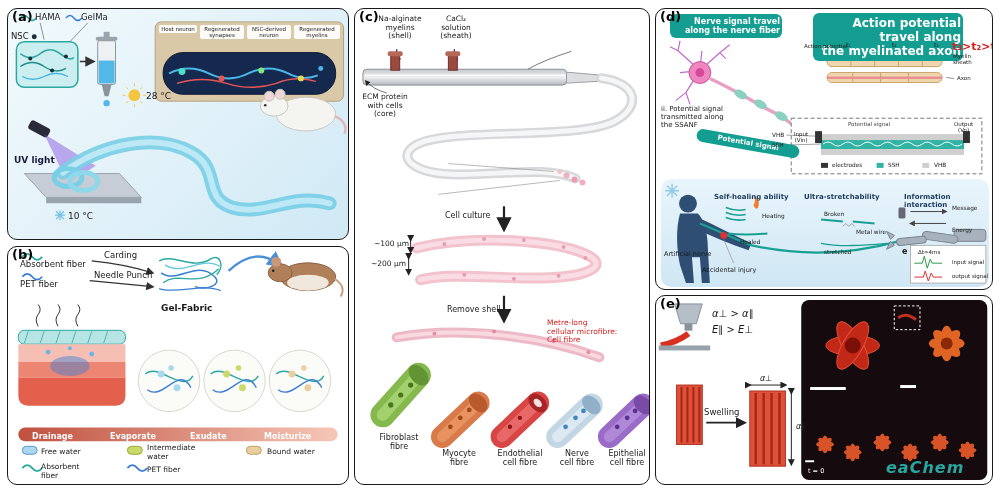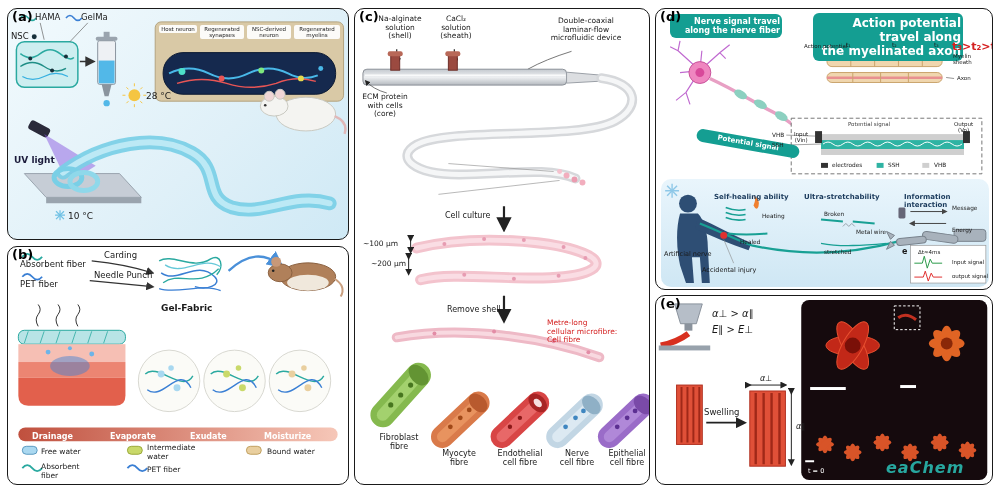--- a/index.html
+++ b/index.html
@@ -327,33 +327,30 @@
         <path d="M256,430 L290,398" stroke="#9a6cc8" stroke-width="23" stroke-linecap="round"></path>
         <path d="M256,430 L290,398" stroke="#b088d8" stroke-width="11" stroke-linecap="round"></path>
         <ellipse cx="290" cy="398" rx="11" ry="7.5" transform="rotate(46 290 398)" fill="#7a4aa8"></ellipse>
         <circle cx="264" cy="420" r="2.4" fill="#5c2f92"></circle>
           <circle cx="274" cy="411" r="2.4" fill="#5c2f92"></circle>
           <circle cx="282" cy="404" r="2.4" fill="#5c2f92"></circle>
       </g>
     </svg>
     <div class="tag">(c)</div>
     <div class="lbl c" style="left:16px;top:6px;width:58px;font-size:7.5px">Na-alginate
-solution
+myelins
 (shell)</div>
     <div class="lbl c" style="left:76px;top:6px;width:50px;font-size:7.5px">CaCl₂
 solution
 (sheath)</div>
-    <div class="lbl c" style="left:170px;top:8px;width:122px;font-size:7.5px">Double-coaxial
-laminar-flow
-microfluidic device</div>
     <div class="lbl c" style="left:2px;top:84px;width:56px;font-size:7.5px">ECM protein
 with cells
 (core)</div>
     <div class="lbl" style="left:90px;top:202px;font-size:8px">Cell culture</div>
-    <div class="lbl" style="left:8px;top:231px;font-size:7.5px">~100 μm</div>
+    <div class="lbl" style="left:19px;top:231px;font-size:7.5px">~100 μm</div>
     <div class="lbl" style="left:16px;top:251px;font-size:7.5px">~200 μm</div>
     <div class="lbl" style="left:92px;top:296px;font-size:8px">Remove shell</div>
     <div class="lbl red" style="left:192px;top:310px;width:100px;font-size:7.5px">Metre-long
 cellular microfibre:
 Cell fibre</div>
     <div class="lbl c" style="left:10px;top:424px;width:68px;font-size:8px">Fibroblast
 fibre</div>
     <div class="lbl c" style="left:76px;top:440px;width:56px;font-size:8px">Myocyte
 fibre</div>
     <div class="lbl c" style="left:134px;top:440px;width:62px;font-size:8px">Endothelial
@@ -467,20 +464,23 @@
     <div class="tealbox" style="left:157px;top:4px;width:150px;font-size:12px">Action potential travel along
 the myelinated axon</div>
     <div class="lbl red b" style="left:296px;top:32px;font-size:11px">t₃&gt;t₂&gt;t₁</div>
     <div class="lbl" style="left:148px;top:34px;font-size:5.5px">Action potential</div>
     <div class="lbl" style="left:190px;top:33px;font-size:6px">t₁</div>
     <div class="lbl" style="left:236px;top:33px;font-size:6px">t₂</div>
     <div class="lbl" style="left:278px;top:33px;font-size:6px">t₃</div>
     <div class="lbl" style="left:297px;top:44px;font-size:5.5px">Myelin
 sheath</div>
     <div class="lbl" style="left:301px;top:66px;font-size:5.5px">Axon</div>
+    <div class="lbl" style="left:5px;top:96px;width:88px;font-size:7px">ii. Potential signal
+transmitted along
+the SSANF</div>
     <div class="ribbon">Potential signal</div>
     <div class="lbl" style="left:192px;top:112px;font-size:5.5px;color:#444">Potential signal</div>
     <div class="lbl c" style="left:138px;top:122px;font-size:5.5px">Input
 (Vin)</div>
     <div class="lbl c" style="left:298px;top:112px;font-size:5.5px">Output
 (Vo)</div>
     <div class="lbl" style="left:116px;top:123px;font-size:5.8px">VHB</div>
     <div class="lbl" style="left:116px;top:133px;font-size:5.8px">SSH</div>
     <div class="lbl" style="left:176px;top:153px;font-size:5.8px">electrodes</div>
     <div class="lbl" style="left:232px;top:153px;font-size:5.8px">SSH</div>

